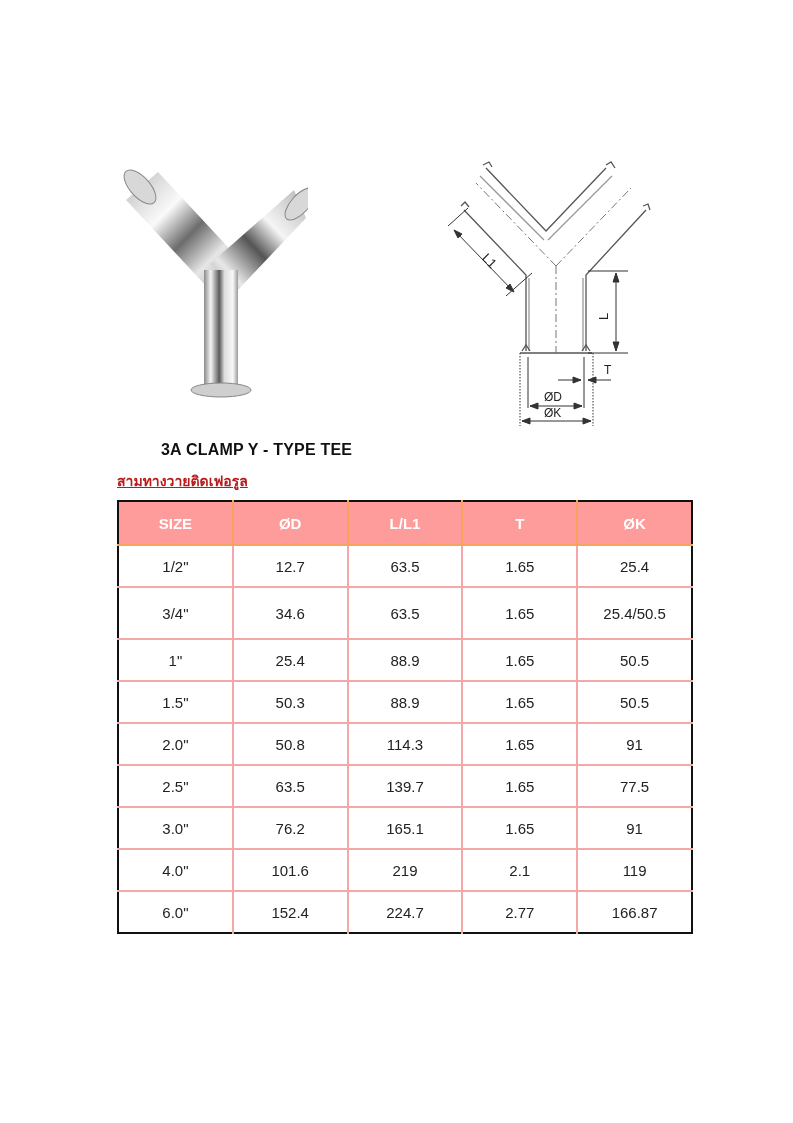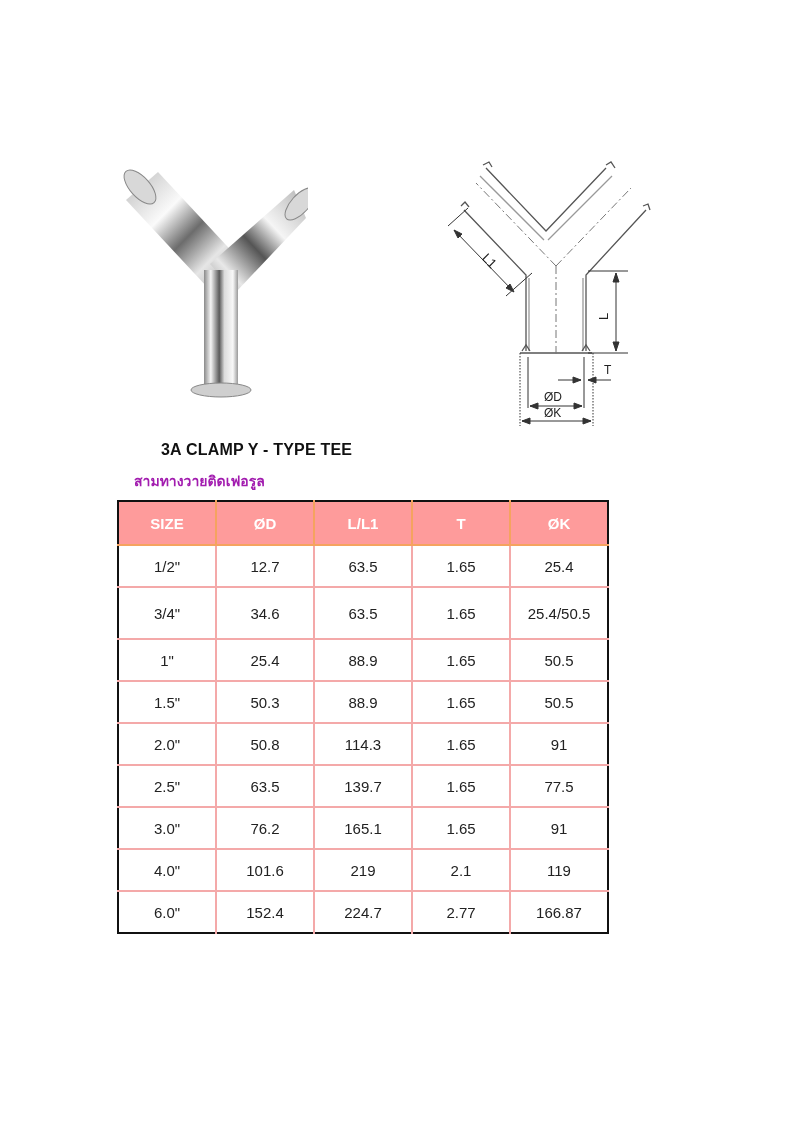--- a/index.html
+++ b/index.html
@@ -1,21 +1,21 @@
 <!DOCTYPE html>
 <html><head>
 <meta charset="utf-8">
 <style>
   html, body { margin:0; padding:0; background:#ffffff; }
   body { width:793px; height:1123px; position:relative; font-family:"Liberation Sans", sans-serif; color:#111; overflow:hidden; }
   .photo { position:absolute; left:118px; top:160px; width:190px; height:240px; }
   .drawing { position:absolute; left:436px; top:158px; width:232px; height:270px; }
   .title { position:absolute; left:117px; top:441px; font-size:16px; font-weight:bold; letter-spacing:0.2px; color:#111;margin-left:44px; }
-  .subtitle { position:absolute; left:134px; top:470px; font-size:14px; font-weight:bold; color:#a21caf; }
-  table.spec { position:absolute; left:117px; top:500px; width:492px; border-collapse:collapse; border:2px solid #111; table-layout:fixed; }
+  .subtitle { position:absolute; left:117px; top:470px; font-size:14px; font-weight:bold; color:#b91c1c;text-decoration:underline; }
+  table.spec { position:absolute; left:117px; top:500px; width:576px; border-collapse:collapse; border:2px solid #111; table-layout:fixed; }
   table.spec th { background:#fe9b9b; color:#ffffff; font-weight:bold; font-size:15px; height:42px; text-align:center; border-right:2px solid #f5a35f; border-bottom:2px solid #f5a35f; padding:0; }
   table.spec th:last-child { border-right:none; }
   table.spec td { font-size:15px; text-align:center; height:40px; color:#222; border-right:2px solid #f4a9a9; border-bottom:2px solid #f4a9a9; padding:0; }
   table.spec td:last-child { border-right:none; }
   table.spec tr:last-child td { border-bottom:none; }
   table.spec tr.tall td { height:50px; }
 </style>
 </head>
 <body>
 

